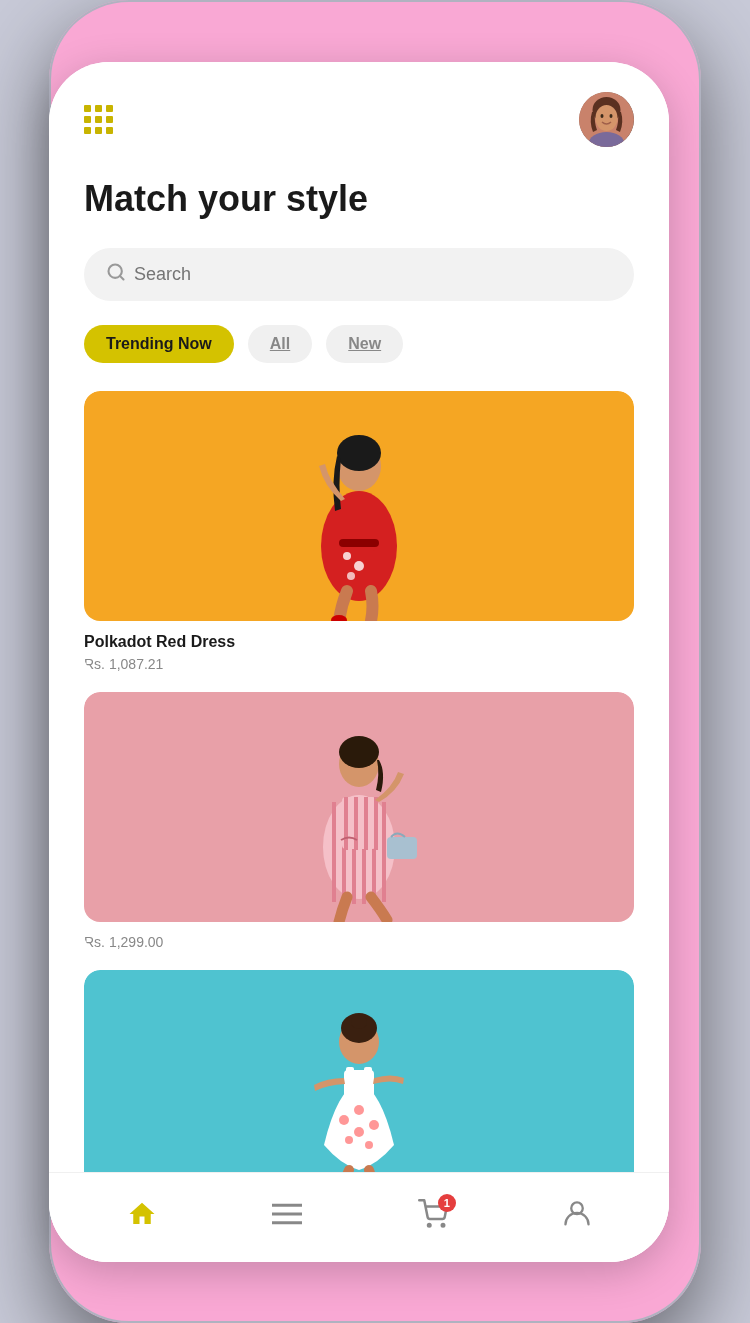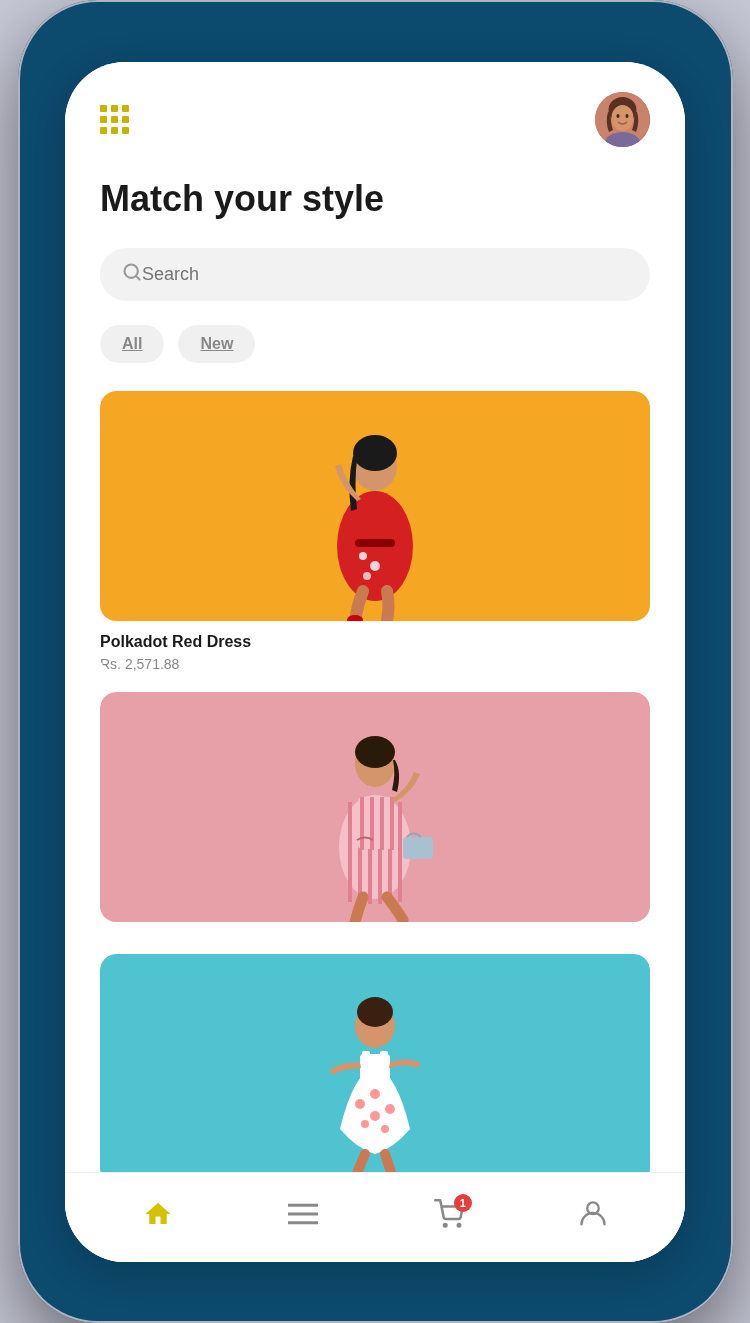--- a/index.html
+++ b/index.html
@@ -7,26 +7,26 @@
     body {
       background: #c8cad8;
       display: flex;
       justify-content: center;
       align-items: center;
       min-height: 100vh;
       font-family: -apple-system, BlinkMacSystemFont, 'Segoe UI', sans-serif;
     }
 
     .phone-outer {
-      width: 715px;
+      width: 652px;
       height: 1323px;
-      background: #0c4a6e;
+      background: #f9a8d4;
       border-radius: 80px;
       display: flex;
-      justify-content: center;
+      justify-content: flex-start;
       align-items: center;
       box-shadow: 0 30px 80px rgba(0,0,0,0.5), inset 0 0 0 2px #b0b2c0;
     }
 
     .phone-inner {
       width: 620px;
       height: 1200px;
       background: #ffffff;
       border-radius: 60px;
       overflow: hidden;
@@ -120,21 +120,21 @@
       z-index: -1;
     }
 
     
     .search-container {
       background: #f2f2f2;
       border-radius: 30px;
       padding: 14px 22px;
       display: flex;
       align-items: center;
-      gap: 0;
+      gap: 8px;
       margin-bottom: 24px;
     }
 
     .search-icon-wrap {
       color: #999;
       font-size: 20px;
     }
 
     .search-input {
       background: transparent;
@@ -344,20 +344,21 @@
           <span class="search-icon-wrap">
             <svg width="20" height="20" viewBox="0 0 24 24" fill="none" stroke="#999" stroke-width="2.5" stroke-linecap="round">
               <circle cx="11" cy="11" r="8"></circle>
               <line x1="21" y1="21" x2="16.65" y2="16.65"></line>
             </svg>
           </span>
           <input class="search-input" type="text" placeholder="Search" style="">
         </div>
 
         <div class="filter-tabs">
+          <button class="tab-btn active">Trending Now</button>
           <button class="tab-btn inactive">All</button>
           <button class="tab-btn inactive">New</button>
         </div>
 
         <div class="product-grid">
 
           <div class="product-card">
             <div class="product-image img-polkadot">
               <svg viewBox="0 0 200 230" xmlns="http://www.w3.org/2000/svg">
                 <rect width="200" height="230" fill="#f5a623"></rect>
@@ -382,21 +383,21 @@
 
                 <path d="M88 200 Q82 215 80 230" stroke="#c97a50" stroke-width="12" stroke-linecap="round" fill="none"></path>
                 <path d="M112 200 Q115 215 112 230" stroke="#c97a50" stroke-width="12" stroke-linecap="round" fill="none"></path>
 
                 <ellipse cx="80" cy="229" rx="8" ry="5" fill="#cc0000"></ellipse>
 
                 <rect x="80" y="148" width="40" height="8" rx="4" fill="#8b0000"></rect>
               </svg>
             </div>
             <div class="product-name">Polkadot Red Dress</div>
-            <div class="product-price">Rs.  2,571.88</div>
+            <div class="product-price">Rs.  1,087.21</div>
           </div>
 
           <div class="product-card">
             <div class="product-image img-striped">
               <svg viewBox="0 0 200 230" xmlns="http://www.w3.org/2000/svg">
                 <rect width="200" height="230" fill="#e8a0a8"></rect>
 
                 <ellipse cx="100" cy="155" rx="36" ry="52" fill="#f5c0c8"></ellipse>
 
                 <line x1="75" y1="110" x2="75" y2="210" stroke="#e08090" stroke-width="4"></line>
@@ -423,20 +424,21 @@
 
                 <path d="M88 205 Q83 218 80 230" stroke="#c97a50" stroke-width="11" stroke-linecap="round" fill="none"></path>
                 <path d="M112 205 Q122 218 128 228" stroke="#c97a50" stroke-width="11" stroke-linecap="round" fill="none"></path>
 
                 <rect x="128" y="145" width="30" height="22" rx="4" fill="#a8c0d0"></rect>
                 <path d="M132 145 Q138 138 146 145" stroke="#8aaabb" stroke-width="2" fill="none"></path>
 
                 <path d="M82 148 Q90 143 98 148" stroke="#c06070" stroke-width="2" fill="none"></path>
               </svg>
             </div>
+            <div class="product-price">Rs.  1,299.00</div>
           </div>
 
           <div class="product-card">
             <div class="product-image img-polkadot2">
               <svg viewBox="0 0 200 230" xmlns="http://www.w3.org/2000/svg">
                 <rect width="200" height="230" fill="#4fc3d0"></rect>
 
                 <path d="M65 175 Q78 120 100 112 Q122 120 135 175 Q118 195 100 200 Q82 195 65 175 Z" fill="white"></path>
 
                 <circle cx="85" cy="150" r="5" fill="#ff6b6b" opacity="0.7"></circle>

